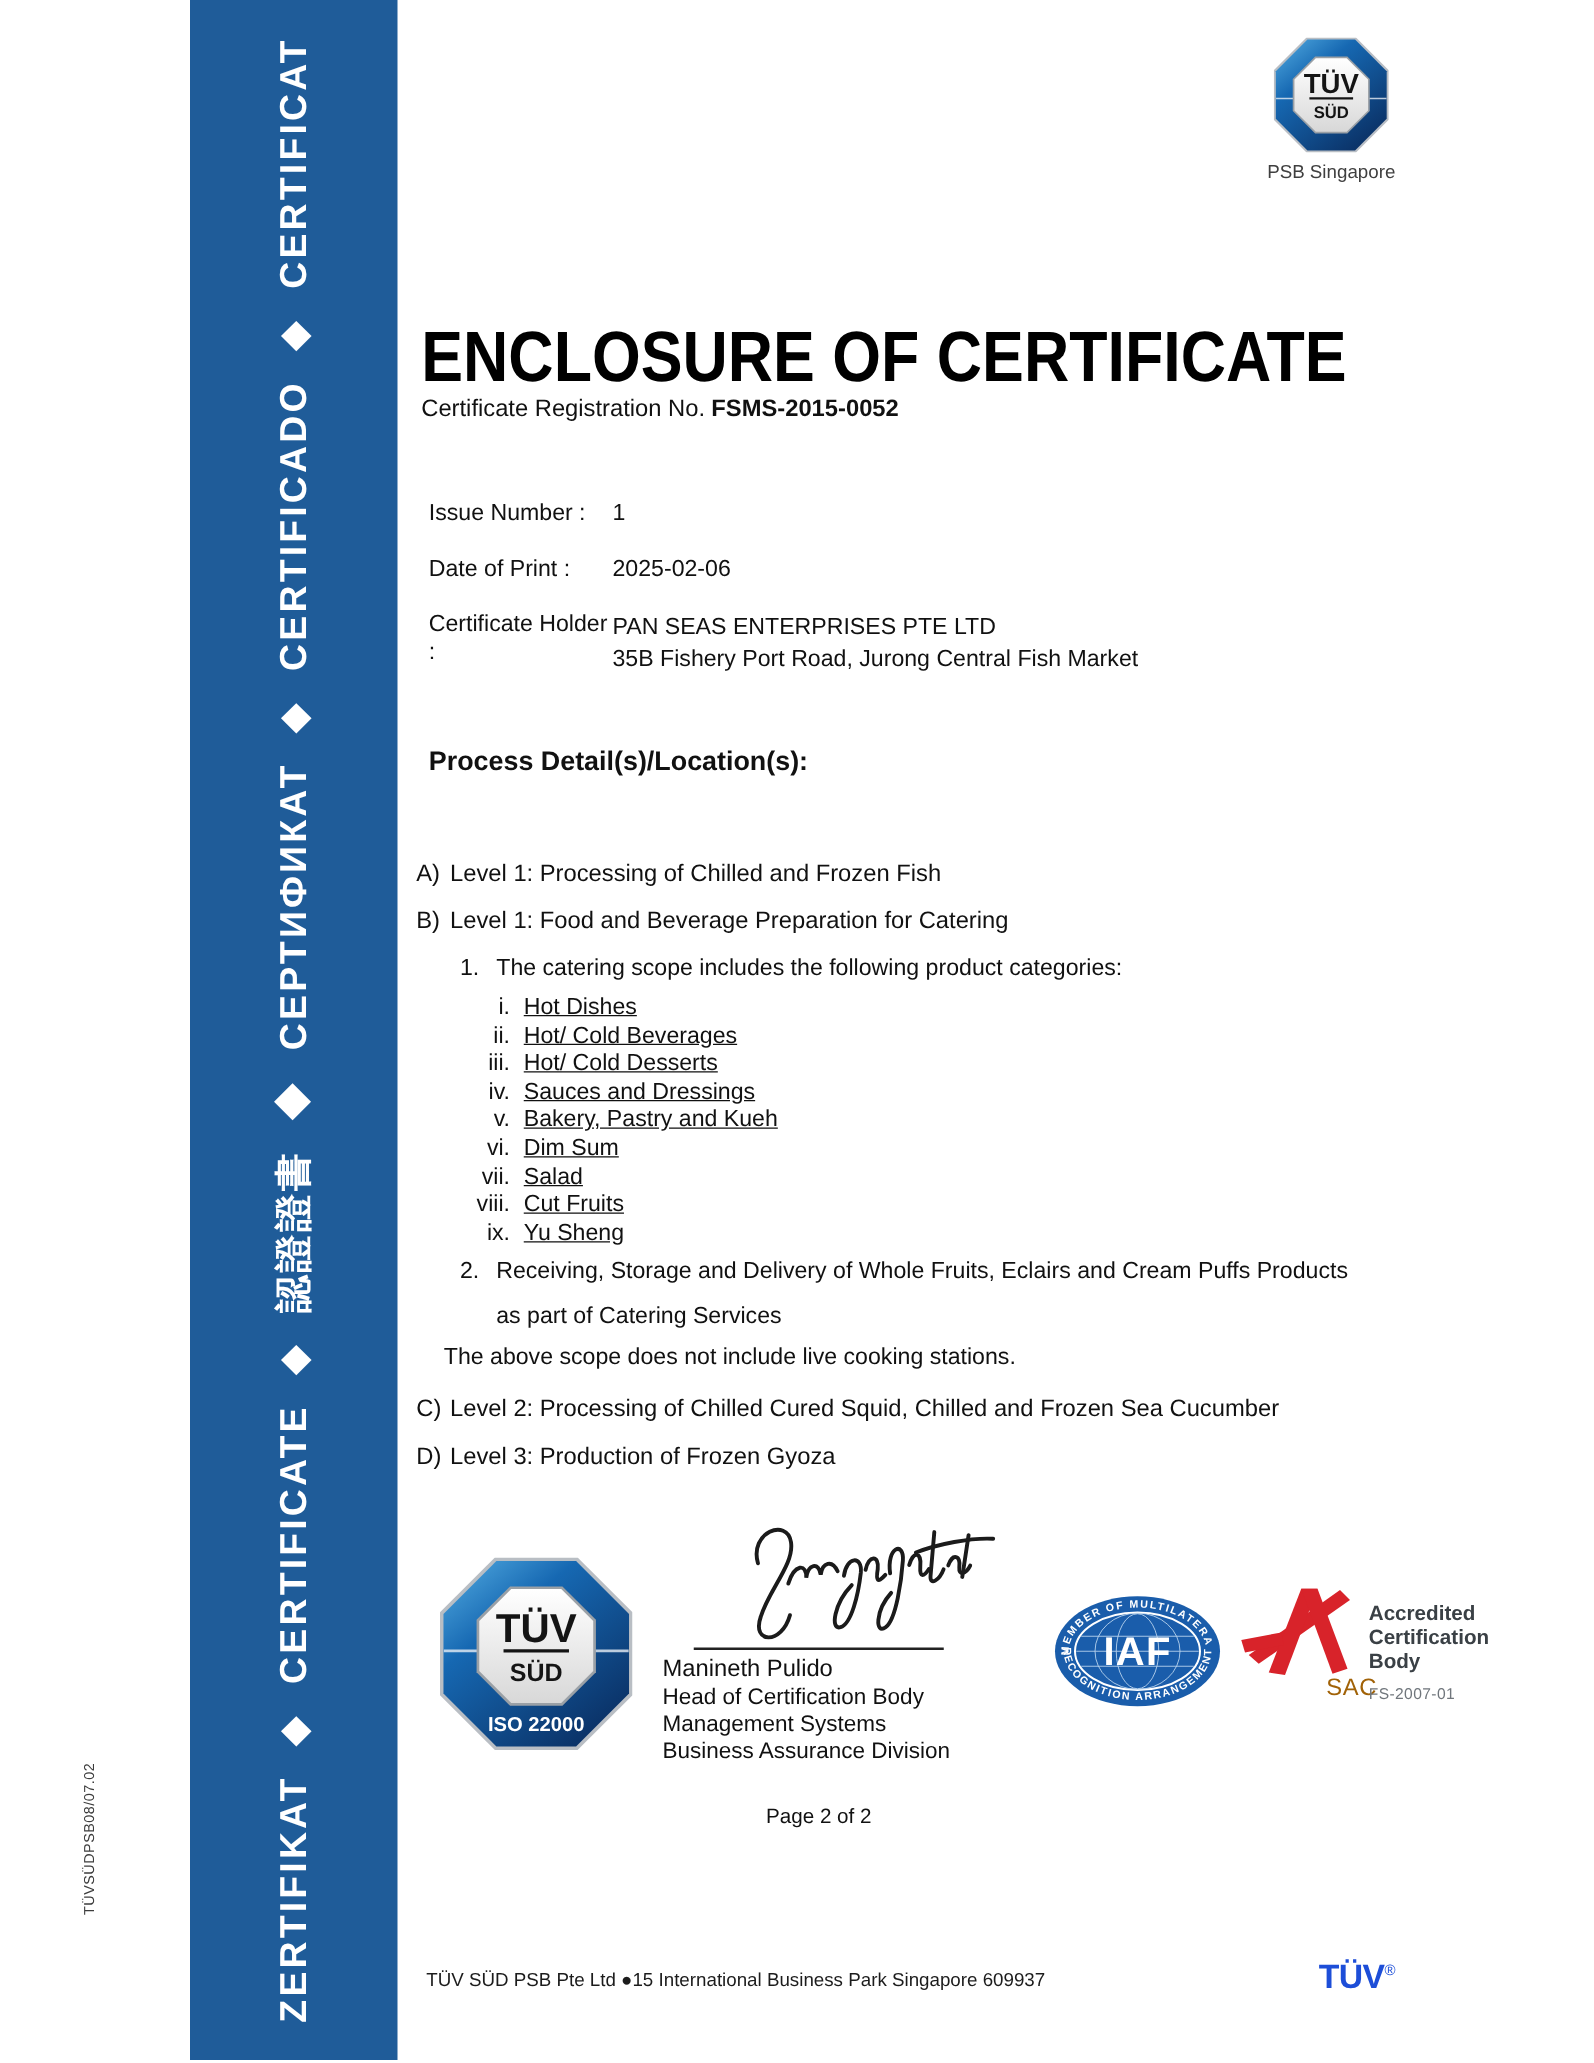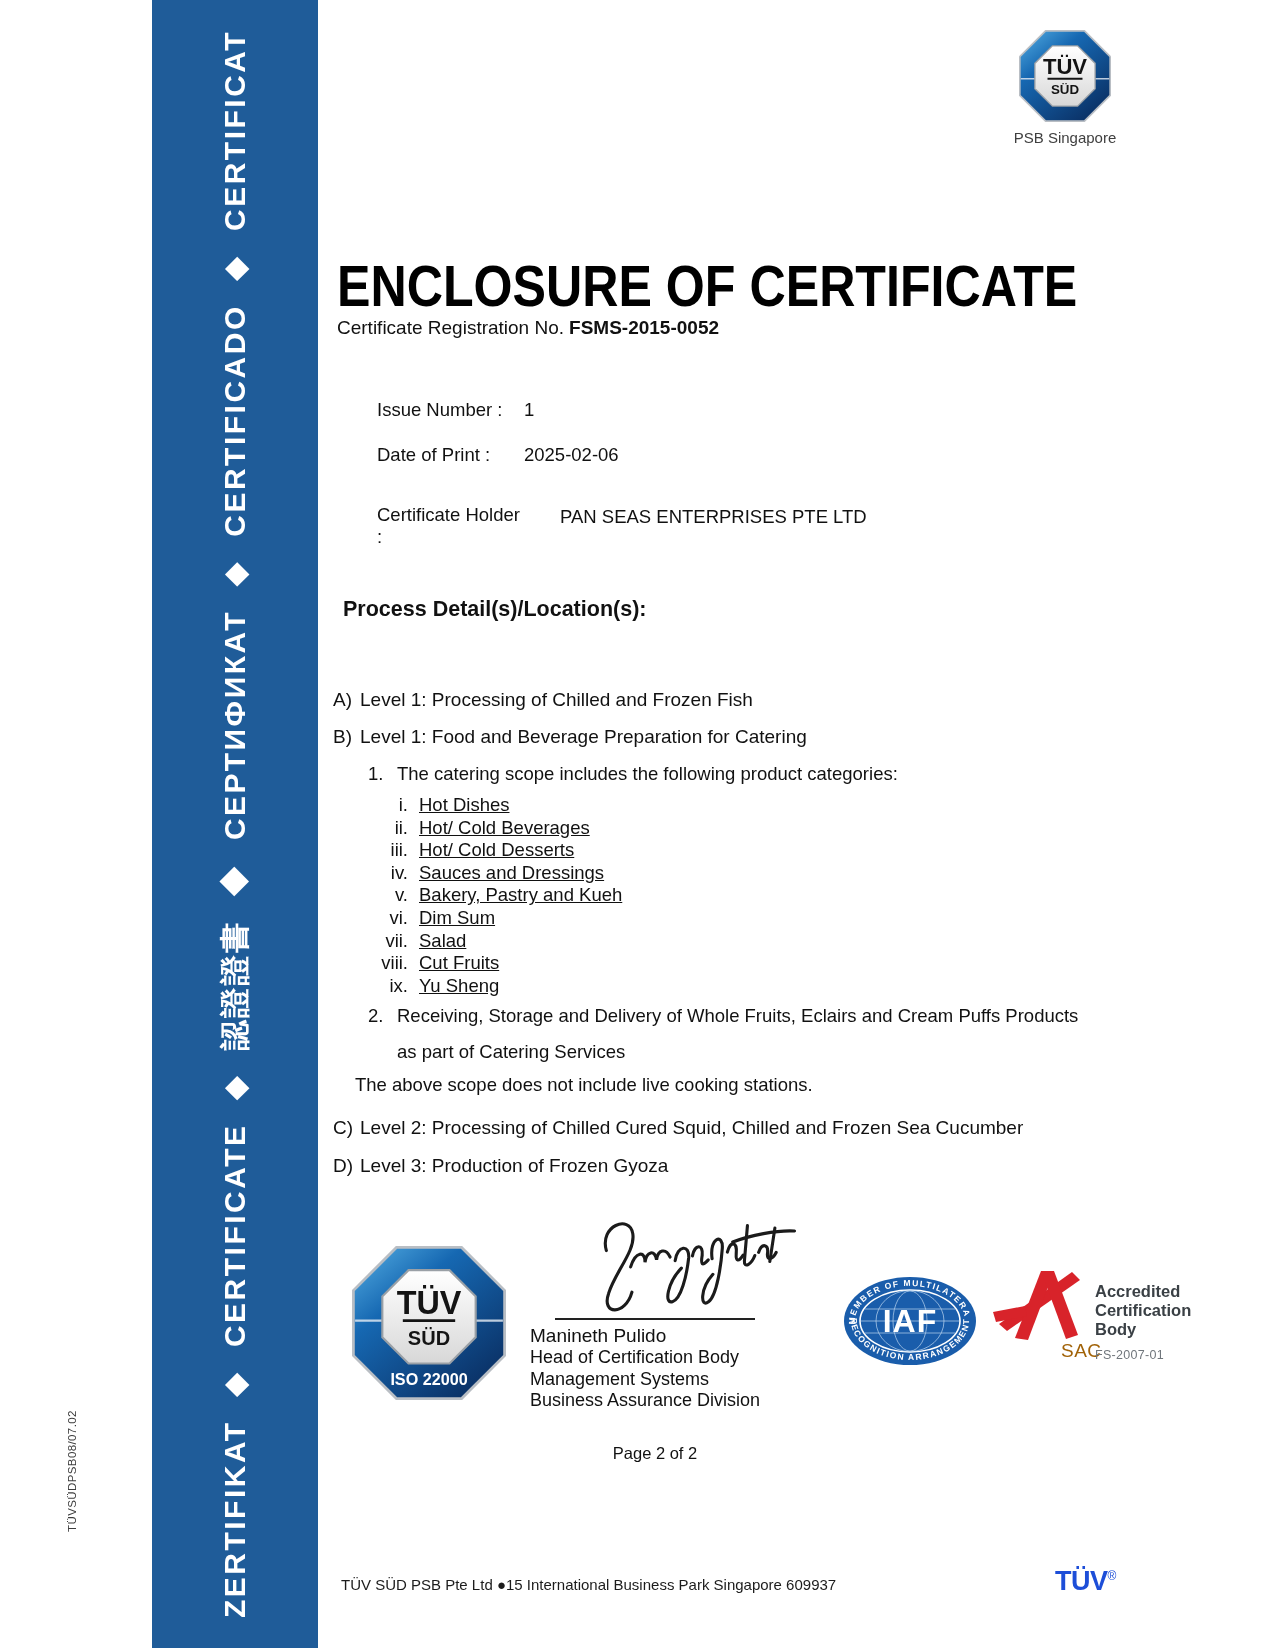--- a/index.html
+++ b/index.html
@@ -20,21 +20,21 @@
   .brand-top svg { display:block; margin:0 auto; }
   .brand-caption { margin-top:7px; font-size:15px; color:#3f3f3f; }
 
   
   .title { position:absolute; left:337px; top:253px; font-size:57px; font-weight:bold; color:#000;
     letter-spacing:0px; transform:scaleX(0.88); transform-origin:left top; white-space:nowrap; }
   .reg-line { position:absolute; left:337px; top:317px; font-size:19px; }
   .reg-line b { margin-left:5px; }
 
   
-  .frow { position:absolute; left:343px; display:flex; font-size:18.5px;margin-left:34px; }
+  .frow { position:absolute; left:343px; display:flex; font-size:18.5px; }
   .flabel { width:147px; flex:0 0 147px; }
   .fvalue { }
   .holder-name { font-weight:normal; }
   .holder-lines { line-height:25.5px; }
 
   
   .proc-head { position:absolute; left:343px; top:597px; font-size:21.5px; font-weight:bold; }
   .intro { position:absolute; left:340px; top:645px; font-size:18px; }
   .abc { position:absolute; left:333px; display:flex; font-size:19px; }
   .abc .mk { width:27px; flex:0 0 27px; }
@@ -111,24 +111,25 @@
   </div>
 
   <div class="frow" style="top:399px;">
     <div class="flabel">Issue Number :</div>
     <div class="fvalue">1</div>
   </div>
   <div class="frow" style="top:444px;">
     <div class="flabel">Date of Print :</div>
     <div class="fvalue">2025-02-06</div>
   </div>
-  <div class="frow" style="top:504px;gap:36px;">
+  <div class="frow" style="top:488px;">
     <div class="flabel">Certificate Holder :</div>
     <div class="fvalue holder-lines">
       <div class="holder-name">PAN SEAS ENTERPRISES PTE LTD</div>
+      <div>35B Fishery Port Road, Jurong Central Fish Market</div>
     </div>
   </div>
 
   <div class="proc-head">Process Detail(s)/Location(s):</div>
 
   <div class="abc" style="top:689px;">
     <span class="mk">A)</span>
     <span>Level 1: Processing of Chilled and Frozen Fish</span>
   </div>
   <div class="abc" style="top:726px;">

